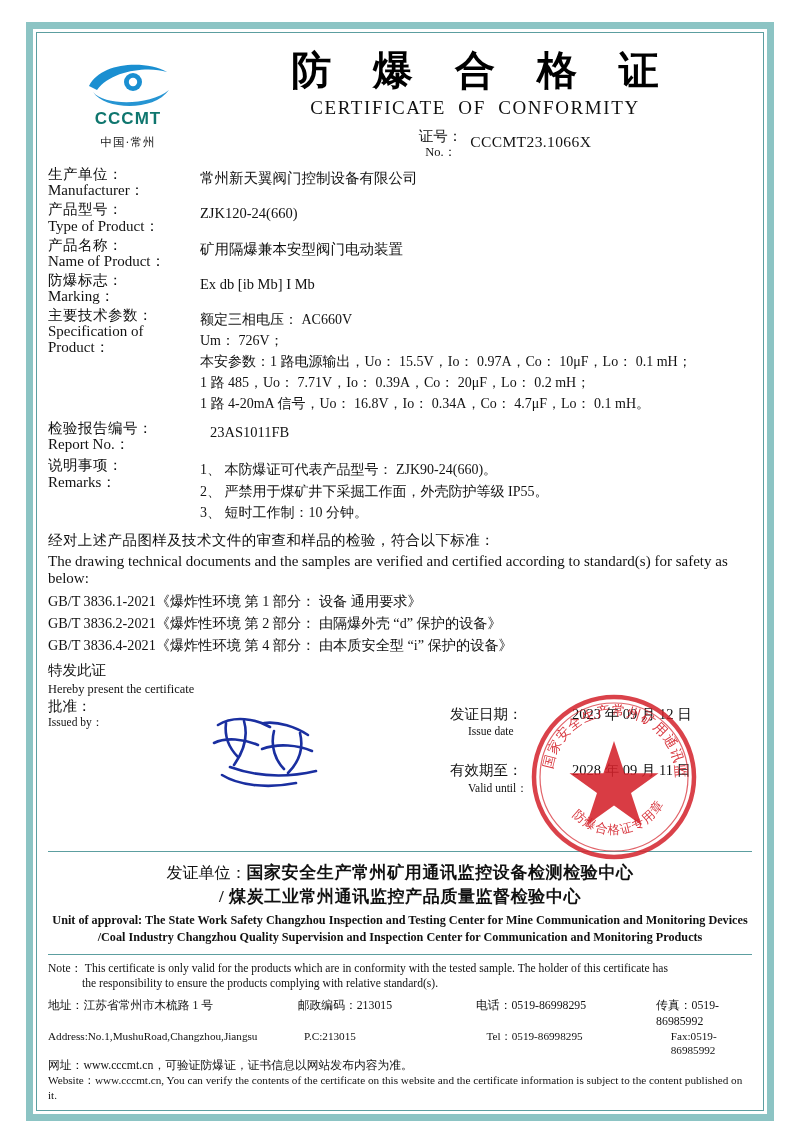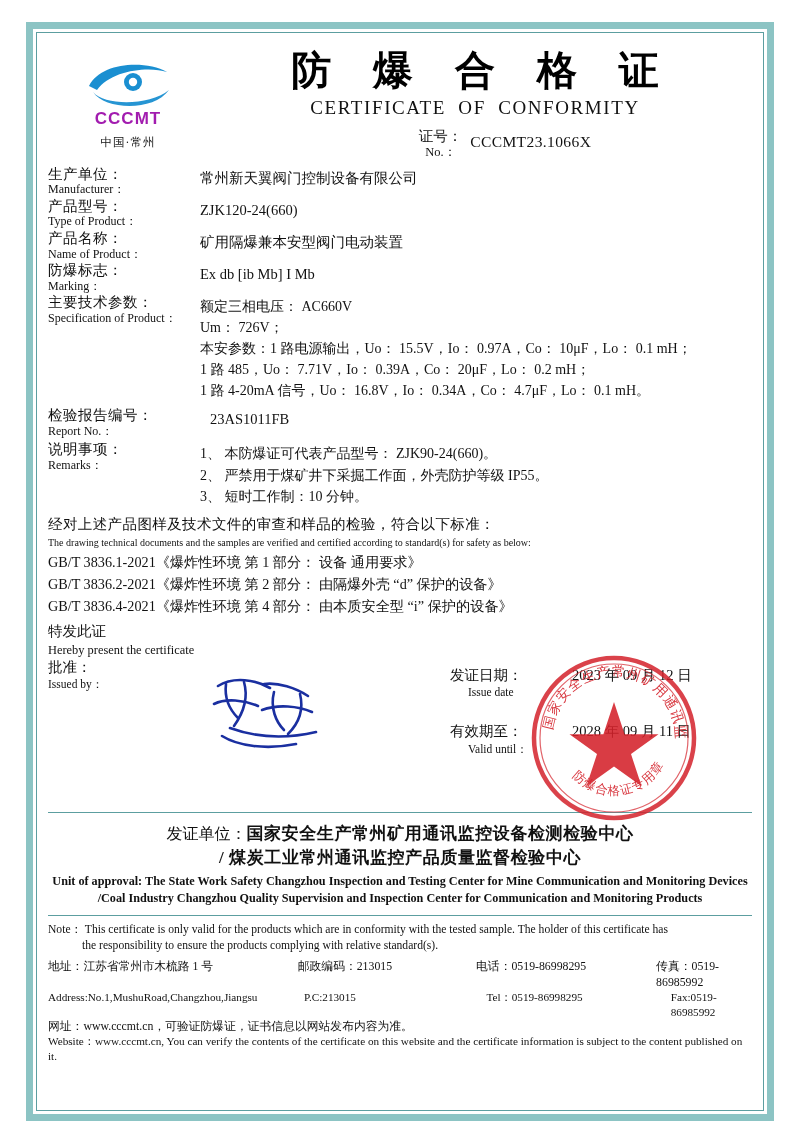--- a/index.html
+++ b/index.html
@@ -62,21 +62,21 @@
     height: 52px;
     margin: 0 auto;
     position: relative;
   }
   .logo-mark svg { display:block; }
   .logo-text {
     font-family: "Liberation Sans", sans-serif;
     font-weight: bold;
     font-size: 17px;
     letter-spacing: 1px;
-    color: #a21caf;
+    color: #0f766e;
     margin-top: 1px;
   }
   .logo-sub {
     font-size: 11.5px;
     color: #111;
     margin-top: 6px;
     letter-spacing: 1px;
   }
   .title-block {
     position: absolute;
@@ -141,21 +141,21 @@
     line-height: 1.06;
     padding-top: 1px;
   }
   .flabel .cn {
     display: block;
     font-size: 14.5px;
     letter-spacing: .5px;
   }
   .flabel .en {
     display: block;
-    font-size: 12px;
+    font-size: 15px;
     margin-top: 1px;
   }
   .fvalue {
     flex: 1 1 auto;
     font-size: 14.5px;
     padding-top: 2px;
     line-height: 1.5;
   }
   .fvalue .line { display: block; }
   .fvalue-sm { font-size: 14px; }
@@ -165,21 +165,21 @@
 
   
   .standards {
     margin-top: 8px;
   }
   .std-cn {
     font-size: 14.5px;
     letter-spacing: .4px;
   }
   .std-en {
-    font-size: 10px;
+    font-size: 15px;
     margin-top: 3px;
     margin-bottom: 3px;
   }
   .std-item {
     font-size: 14.2px;
     line-height: 1.55;
   }
   .hereby-cn {
     font-size: 14.5px;
     margin-top: 5px;

